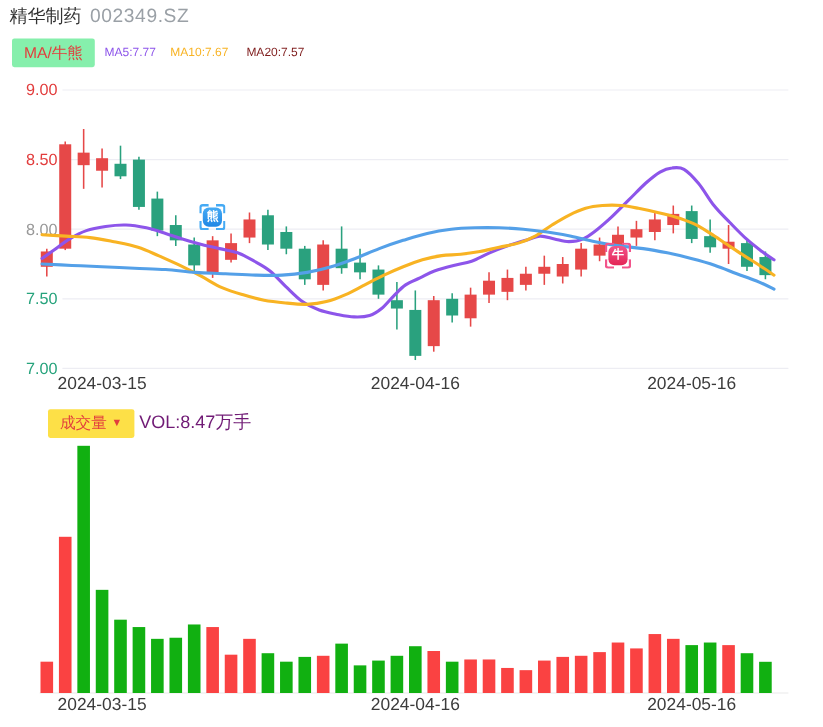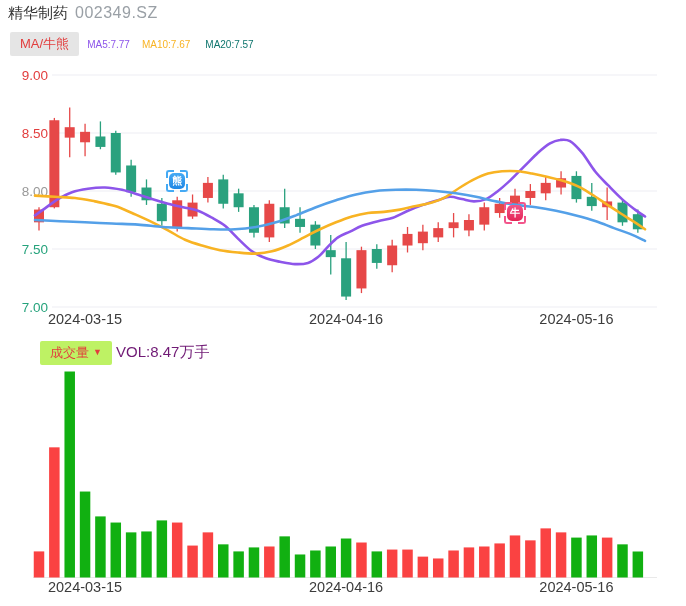--- a/index.html
+++ b/index.html
@@ -30,24 +30,24 @@
 </head>
 <body>
 
 <div class="app">
 
   <div class="hdr">
     <span class="t">精华制药</span><span class="c">002349.SZ</span>
   </div>
 
   <div class="legend">
-    <span class="chip" style="color: rgb(226, 61, 61); background: #e5e5e5;">MA/牛熊</span>
+    <span class="chip" style="color: rgb(226, 61, 61); background: #86efac;">MA/牛熊</span>
     <span class="ma ma5" style="color: rgb(141, 85, 234);">MA5:7.77</span>
     <span class="ma ma10" style="color: rgb(248, 179, 35);">MA10:7.67</span>
-    <span class="ma ma20" style="color: #0f766e;">MA20:7.57</span>
+    <span class="ma ma20" style="color: #7f1d1d;">MA20:7.57</span>
   </div>
 
   <svg id="chart-svg" width="686" height="606">
       <line x1="52" y1="75" x2="657" y2="75" stroke="#ededf3" stroke-width="1"></line>
       <text x="48" y="75" text-anchor="end" dominant-baseline="central" font-size="13.5" fill="#e23d3d" font-family="Liberation Sans, sans-serif">9.00</text>
       <line x1="52" y1="133" x2="657" y2="133" stroke="#ededf3" stroke-width="1"></line>
       <text x="48" y="133" text-anchor="end" dominant-baseline="central" font-size="13.5" fill="#e23d3d" font-family="Liberation Sans, sans-serif">8.50</text>
       <line x1="52" y1="191" x2="657" y2="191" stroke="#ededf3" stroke-width="1"></line>
       <text x="48" y="191" text-anchor="end" dominant-baseline="central" font-size="13.5" fill="#999999" font-family="Liberation Sans, sans-serif">8.00</text>
       <line x1="52" y1="249" x2="657" y2="249" stroke="#ededf3" stroke-width="1"></line>
@@ -179,21 +179,21 @@
       <rect x="525.11" y="540.353" width="10.5" height="37.147" fill="#fa4242"></rect>
       <rect x="540.465" y="528.38" width="10.5" height="49.12" fill="#fa4242"></rect>
       <rect x="555.82" y="532.371" width="10.5" height="45.129" fill="#fa4242"></rect>
       <rect x="571.1750000000001" y="537.59" width="10.5" height="39.91" fill="#11b011"></rect>
       <rect x="586.53" y="535.441" width="10.5" height="42.059" fill="#11b011"></rect>
       <rect x="601.885" y="537.59" width="10.5" height="39.91" fill="#fa4242"></rect>
       <rect x="617.24" y="544.344" width="10.5" height="33.156" fill="#11b011"></rect>
       <rect x="632.595" y="551.4971" width="10.5" height="26.0029" fill="#11b011"></rect>
     </svg>
 
-  <span class="chip volhdr-chip" style="color: rgb(226, 61, 61); background: #bef264;">
+  <span class="chip volhdr-chip" style="color: rgb(226, 61, 61); background: #fde047;">
     <span>成交量</span>
     <span class="caret">▼</span>
   </span>
   <span class="vol-label">VOL:8.47万手</span>
 
   <div class="mk" id="mk-bear" style="left: 166.195px; top: 169.56px;">
     <i class="tl" style="border-color: rgb(69, 170, 244);"></i>
       <i class="tr" style="border-color: rgb(69, 170, 244);"></i>
       <i class="bl" style="border-color: rgb(69, 170, 244);"></i>
       <i class="br" style="border-color: rgb(69, 170, 244);"></i>

